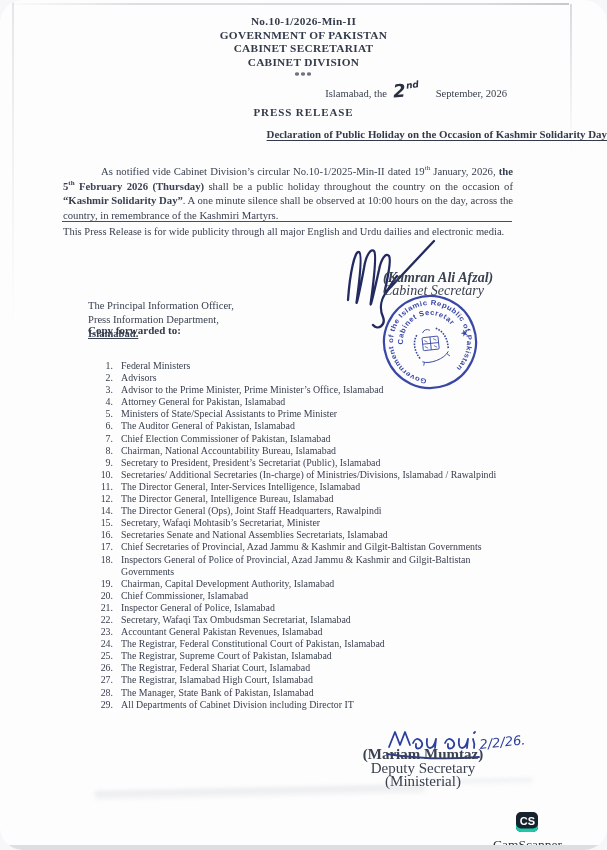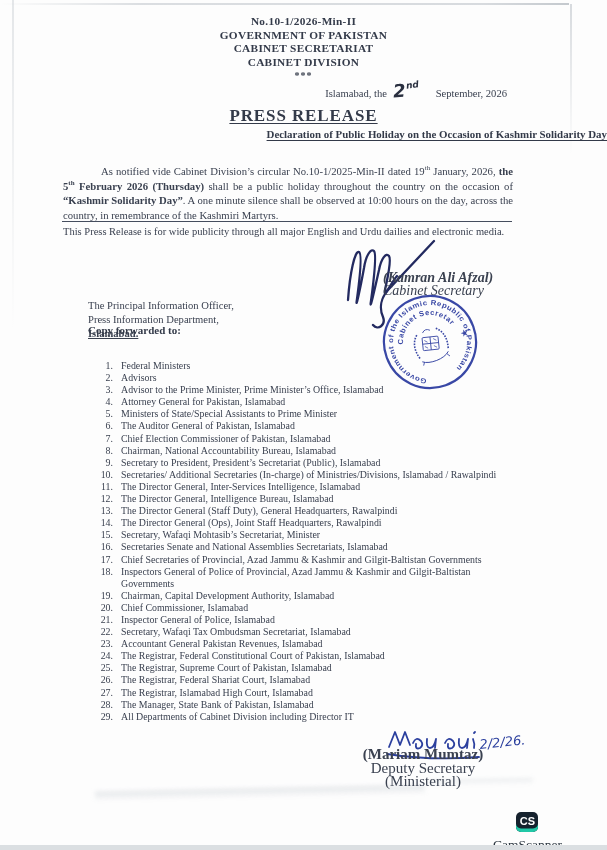--- a/index.html
+++ b/index.html
@@ -1,17 +1,17 @@
 <!DOCTYPE html>
 <html><head>
 <meta charset="utf-8">
 <style>
   html,body{margin:0;padding:0;background:#f6f7f8;}
   .scan{position:relative;width:607px;height:850px;background:#fdfdfd;overflow:hidden;
-        font-family:"Liberation Serif",serif;color:#3a4150;}
+        font-family:"Liberation Serif",serif;color:#3a4150;border-radius:23px;}
   .abs{position:absolute;}
   
   .edge-top{left:0;top:3px;width:569px;height:1.5px;
     background:linear-gradient(90deg,rgba(200,205,210,0),rgba(184,190,197,.5) 25%,rgba(184,190,197,.55) 85%,rgba(158,166,174,.6));}
   .edge-right{left:570px;top:4px;width:1.5px;height:150px;
     background:linear-gradient(180deg,rgba(184,190,197,.55),rgba(255,255,255,0));}
   .edge-left{left:12px;top:0;width:1.5px;height:330px;
     background:linear-gradient(180deg,rgba(203,208,213,.5),rgba(255,255,255,0));}
   .scan-shadow1{left:95px;top:788px;width:330px;height:10px;transform:rotate(-1.2deg);filter:blur(2px);
     background:linear-gradient(180deg,rgba(188,196,203,.38),rgba(255,255,255,0));}
@@ -20,22 +20,22 @@
   .bottom-bar{left:0;bottom:0;width:607px;height:5px;background:#dbdfe2;}
   
   .header-block{left:0;right:0;top:15px;text-align:center;font-weight:bold;
     font-size:11.3px;line-height:13.6px;letter-spacing:.3px;color:#343b4a;}
   .header-block .stars{font-weight:bold;letter-spacing:1px;font-size:10px;}
   .date-line{top:80px;right:100px;font-size:10.6px;color:#3a4150;white-space:nowrap;}
   .hw-day{font-family:"DejaVu Sans",sans-serif;font-style:italic;font-weight:bold;font-size:18px;
     color:#2a3040;display:inline-block;transform:rotate(-4deg);margin:0 1px 0 3px;}
   .hw-sup{font-family:"DejaVu Sans",sans-serif;font-style:italic;font-weight:bold;font-size:9px;
     color:#2a3040;display:inline-block;transform:translateY(-9px) rotate(-8deg);margin-right:14px;}
-  .press-title{left:0;right:0;top:106px;text-align:center;font-weight:bold;font-size:17px;
-    letter-spacing:.9px;text-decoration:underline;text-underline-offset:2px;color:#333a49;}
+  .press-title{left:0;right:0;top:106px;text-align:center;font-weight:bold;font-size:11px;
+    letter-spacing:.9px;text-underline-offset:2px;color:#333a49;}
   .subject{left:0;right:0;top:128px;text-align:right;font-weight:bold;font-size:10.9px;
     text-decoration:underline;text-underline-offset:2px;color:#333a49;}
   
   .body-para{left:63px;top:164px;width:450px;text-align:justify;text-indent:38px;
     font-size:10.7px;line-height:14.5px;color:#3a4150;}
   .body-para .b{font-weight:bold;}
   .body-para sup{font-size:7px;line-height:0;}
   .rule{left:62px;top:221px;width:450px;height:1.4px;background:#454d5e;}
   .publicity{left:63px;top:226px;width:450px;font-size:10.5px;color:#3a4150;}
   
@@ -186,24 +186,20 @@
       </div>
       <div class="li">
         <span class="num">11.</span>
         <span class="txt">The Director General, Inter-Services Intelligence, Islamabad</span>
       </div>
       <div class="li">
         <span class="num">12.</span>
         <span class="txt">The Director General, Intelligence Bureau, Islamabad</span>
       </div>
       <div class="li">
-        <span class="num">13.</span>
-        <span class="txt">The Director General (Staff Duty), General Headquarters, Rawalpindi</span>
-      </div>
-      <div class="li">
         <span class="num">14.</span>
         <span class="txt">The Director General (Ops), Joint Staff Headquarters, Rawalpindi</span>
       </div>
       <div class="li">
         <span class="num">15.</span>
         <span class="txt">Secretary, Wafaqi Mohtasib’s Secretariat, Minister</span>
       </div>
       <div class="li">
         <span class="num">16.</span>
         <span class="txt">Secretaries Senate and National Assemblies Secretariats, Islamabad</span>

